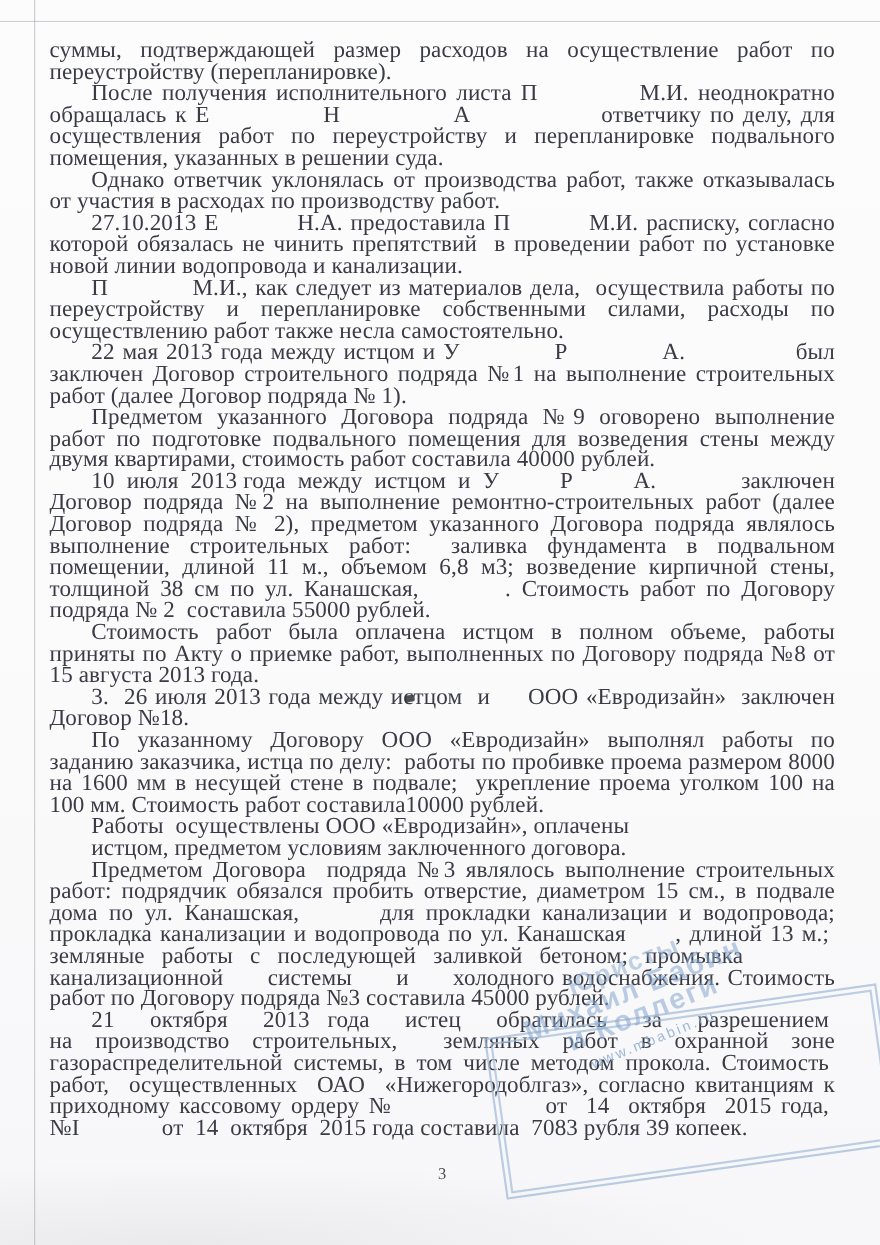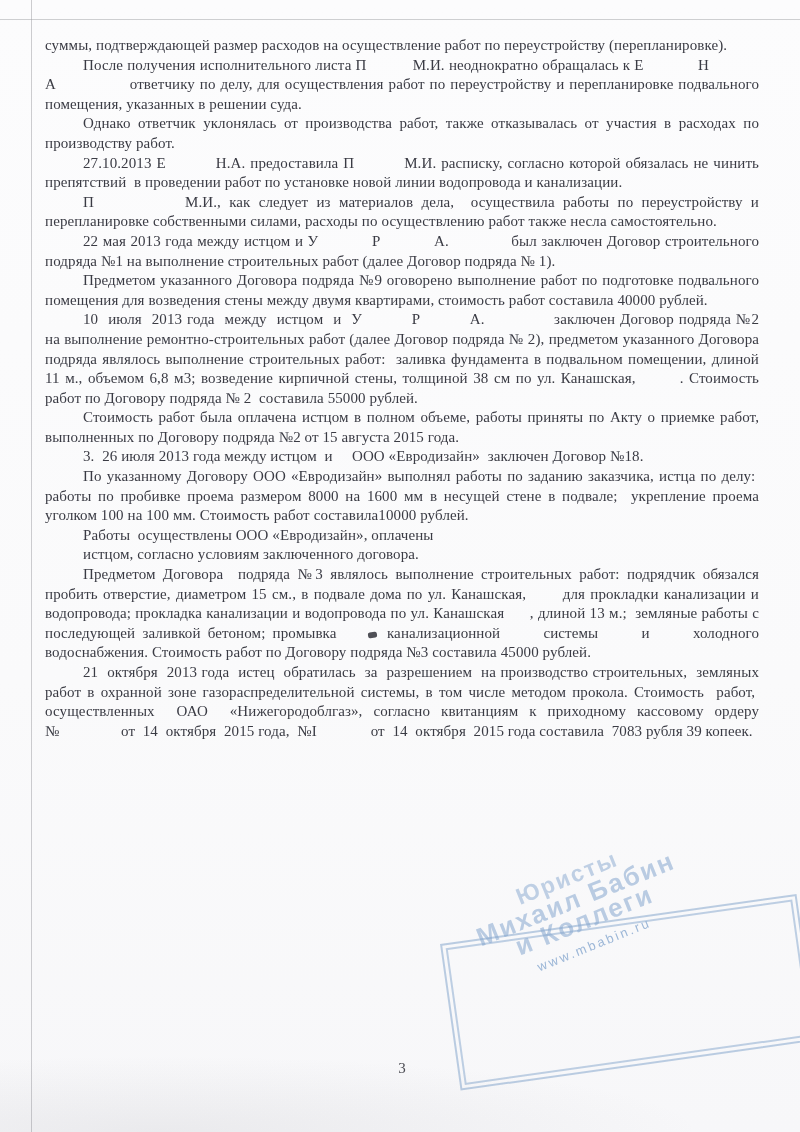--- a/index.html
+++ b/index.html
@@ -21,21 +21,21 @@
     background: #9b9ca2; opacity: 0.5;
   }
   .paper-shade {
     position: absolute; left: 0; bottom: 0; width: 100%; height: 90px;
     background: radial-gradient(ellipse at 20% 100%, rgba(120,120,130,0.10), rgba(0,0,0,0) 60%);
     pointer-events: none;
   }
   .text-block {
     position: absolute; left: 45px; top: 36px; width: 714px;
     color: #3a3b44;
-    font-size: 15px;
+    font-size: 21px;
     line-height: 19.6px;
     text-align: justify;
     letter-spacing: 0.1px;
   }
   .para { margin: 0; }
   .para.indent { text-indent: 38px; }
   .smudge {
     position: absolute; left: 368px; top: 632px; width: 9px; height: 6px;
     background: #303138; border-radius: 2px; transform: rotate(-8deg); opacity: 0.85;
   }
@@ -84,25 +84,25 @@
 
   <div class="text-block" style="color: rgb(58, 59, 68);">
       <p class="para">суммы, подтверждающей размер расходов на осуществление работ по переустройству (перепланировке).</p>
       <p class="para indent">После получения исполнительного листа П&nbsp;&nbsp;&nbsp;&nbsp;&nbsp;&nbsp;&nbsp;&nbsp;&nbsp;&nbsp; М.И. неоднократно обращалась к Е&nbsp;&nbsp;&nbsp;&nbsp;&nbsp;&nbsp;&nbsp;&nbsp;&nbsp;&nbsp;&nbsp;&nbsp; Н&nbsp;&nbsp;&nbsp;&nbsp;&nbsp;&nbsp;&nbsp;&nbsp;&nbsp;&nbsp;&nbsp;&nbsp; А&nbsp;&nbsp;&nbsp;&nbsp;&nbsp;&nbsp;&nbsp;&nbsp;&nbsp;&nbsp;&nbsp;&nbsp;&nbsp;&nbsp; ответчику по делу, для осуществления работ по переустройству и перепланировке подвального помещения, указанных в решении суда.</p>
       <p class="para indent">Однако ответчик уклонялась от производства работ, также отказывалась от участия в расходах по производству работ.</p>
       <p class="para indent">27.10.2013 Е&nbsp;&nbsp;&nbsp;&nbsp;&nbsp;&nbsp;&nbsp;&nbsp;&nbsp; Н.А. предоставила П&nbsp;&nbsp;&nbsp;&nbsp;&nbsp;&nbsp;&nbsp;&nbsp;&nbsp; М.И. расписку, согласно которой обязалась не чинить препятствий&nbsp; в проведении работ по установке новой линии водопровода и канализации.</p>
       <p class="para indent">П&nbsp;&nbsp;&nbsp;&nbsp;&nbsp;&nbsp;&nbsp;&nbsp;&nbsp;&nbsp; М.И., как следует из материалов дела,&nbsp; осуществила работы по переустройству и перепланировке собственными силами, расходы по осуществлению работ также несла самостоятельно.</p>
       <p class="para indent">22 мая 2013 года между истцом и У&nbsp;&nbsp;&nbsp;&nbsp;&nbsp;&nbsp;&nbsp;&nbsp;&nbsp;&nbsp;&nbsp; Р&nbsp;&nbsp;&nbsp;&nbsp;&nbsp;&nbsp;&nbsp;&nbsp;&nbsp;&nbsp;&nbsp; А.&nbsp;&nbsp;&nbsp;&nbsp;&nbsp;&nbsp;&nbsp;&nbsp;&nbsp;&nbsp;&nbsp;&nbsp;&nbsp; был заключен Договор строительного подряда №1 на выполнение строительных работ (далее Договор подряда № 1).</p>
       <p class="para indent">Предметом указанного Договора подряда №9 оговорено выполнение работ по подготовке подвального помещения для возведения стены между двумя квартирами, стоимость работ составила 40000 рублей.</p>
       <p class="para indent">10&nbsp; июля&nbsp; 2013 года&nbsp; между&nbsp; истцом&nbsp; и&nbsp; У&nbsp;&nbsp;&nbsp;&nbsp;&nbsp;&nbsp;&nbsp;&nbsp;&nbsp; Р&nbsp;&nbsp;&nbsp;&nbsp;&nbsp;&nbsp;&nbsp;&nbsp;&nbsp; А.&nbsp;&nbsp;&nbsp;&nbsp;&nbsp;&nbsp;&nbsp;&nbsp;&nbsp;&nbsp;&nbsp;&nbsp;&nbsp; заключен Договор подряда №2 на&nbsp;выполнение ремонтно-строительных работ (далее Договор подряда № 2), предметом указанного Договора подряда являлось выполнение строительных работ:&nbsp; заливка фундамента в подвальном помещении, длиной 11 м., объемом 6,8 м3; возведение кирпичной стены, толщиной 38 см по ул. Канашская,&nbsp;&nbsp;&nbsp;&nbsp;&nbsp;&nbsp;&nbsp;&nbsp;. Стоимость работ по Договору подряда № 2&nbsp; составила 55000 рублей.</p>
-      <p class="para indent">Стоимость работ была оплачена истцом в полном объеме, работы приняты по Акту о приемке работ, выполненных по Договору подряда №2 от 15 августа 2015 года.</p>
+      <p class="para indent">Стоимость работ была оплачена истцом в полном объеме, работы приняты по Акту о приемке работ, выполненных по Договору подряда №8 от 15 августа 2013 года.</p>
       <p class="para indent">3.&nbsp; 26 июля 2013 года между истцом&nbsp; и&nbsp;&nbsp;&nbsp;&nbsp; ООО «Евродизайн»&nbsp; заключен Договор №18.</p>
       <p class="para indent">По указанному Договору ООО «Евродизайн» выполнял работы по заданию заказчика, истца по делу:&nbsp; работы по пробивке проема размером 8000 на 1600 мм в несущей стене в подвале;&nbsp; укрепление проема уголком 100 на 100 мм. Стоимость работ составила10000 рублей.</p>
       <p class="para indent">Работы&nbsp; осуществлены ООО «Евродизайн», оплачены</p>
-      <p class="para indent">истцом, согласно условиям заключенного договора.</p>
+      <p class="para indent">истцом, предметом условиям заключенного договора.</p>
       <p class="para indent">Предметом Договора&nbsp; подряда №3 являлось выполнение строительных работ: подрядчик обязался пробить отверстие, диаметром 15 см., в подвале дома по ул. Канашская,&nbsp;&nbsp;&nbsp;&nbsp;&nbsp;&nbsp; для прокладки канализации и водопровода; прокладка канализации и водопровода по ул. Канашская&nbsp;&nbsp;&nbsp;&nbsp;&nbsp;&nbsp;, длиной 13 м.;&nbsp; земляные работы с последующей заливкой бетоном; промывка&nbsp;&nbsp;&nbsp;&nbsp;&nbsp;&nbsp; канализационной&nbsp;&nbsp;&nbsp;&nbsp;&nbsp; системы&nbsp;&nbsp;&nbsp;&nbsp;&nbsp; и&nbsp;&nbsp;&nbsp;&nbsp;&nbsp; холодного водоснабжения. Стоимость работ по Договору подряда №3 составила 45000 рублей.</p>
       <p class="para indent">21&nbsp; октября&nbsp; 2013 года&nbsp; истец&nbsp; обратилась&nbsp; за&nbsp; разрешением&nbsp; на&nbsp;производство строительных,&nbsp; земляных работ в охранной зоне газораспределительной системы, в том числе методом прокола. Стоимость&nbsp; работ,&nbsp; осуществленных&nbsp; ОАО&nbsp; «Нижегородоблгаз», согласно квитанциям к приходному кассовому ордеру №&nbsp;&nbsp;&nbsp;&nbsp;&nbsp;&nbsp;&nbsp;&nbsp;&nbsp;&nbsp;&nbsp;&nbsp;&nbsp;&nbsp;&nbsp; от&nbsp; 14&nbsp; октября&nbsp; 2015 года,&nbsp; №I&nbsp;&nbsp;&nbsp;&nbsp;&nbsp;&nbsp;&nbsp;&nbsp;&nbsp;&nbsp;&nbsp;&nbsp;&nbsp; от&nbsp; 14&nbsp; октября&nbsp; 2015 года составила&nbsp; 7083 рубля 39 копеек.</p>
     </div>
 
   <div class="smudge"></div>
 
   <div class="stamp">
     <div class="stamp-border outer"></div>
     <div class="stamp-border inner"></div>
     <div class="stamp-text">

